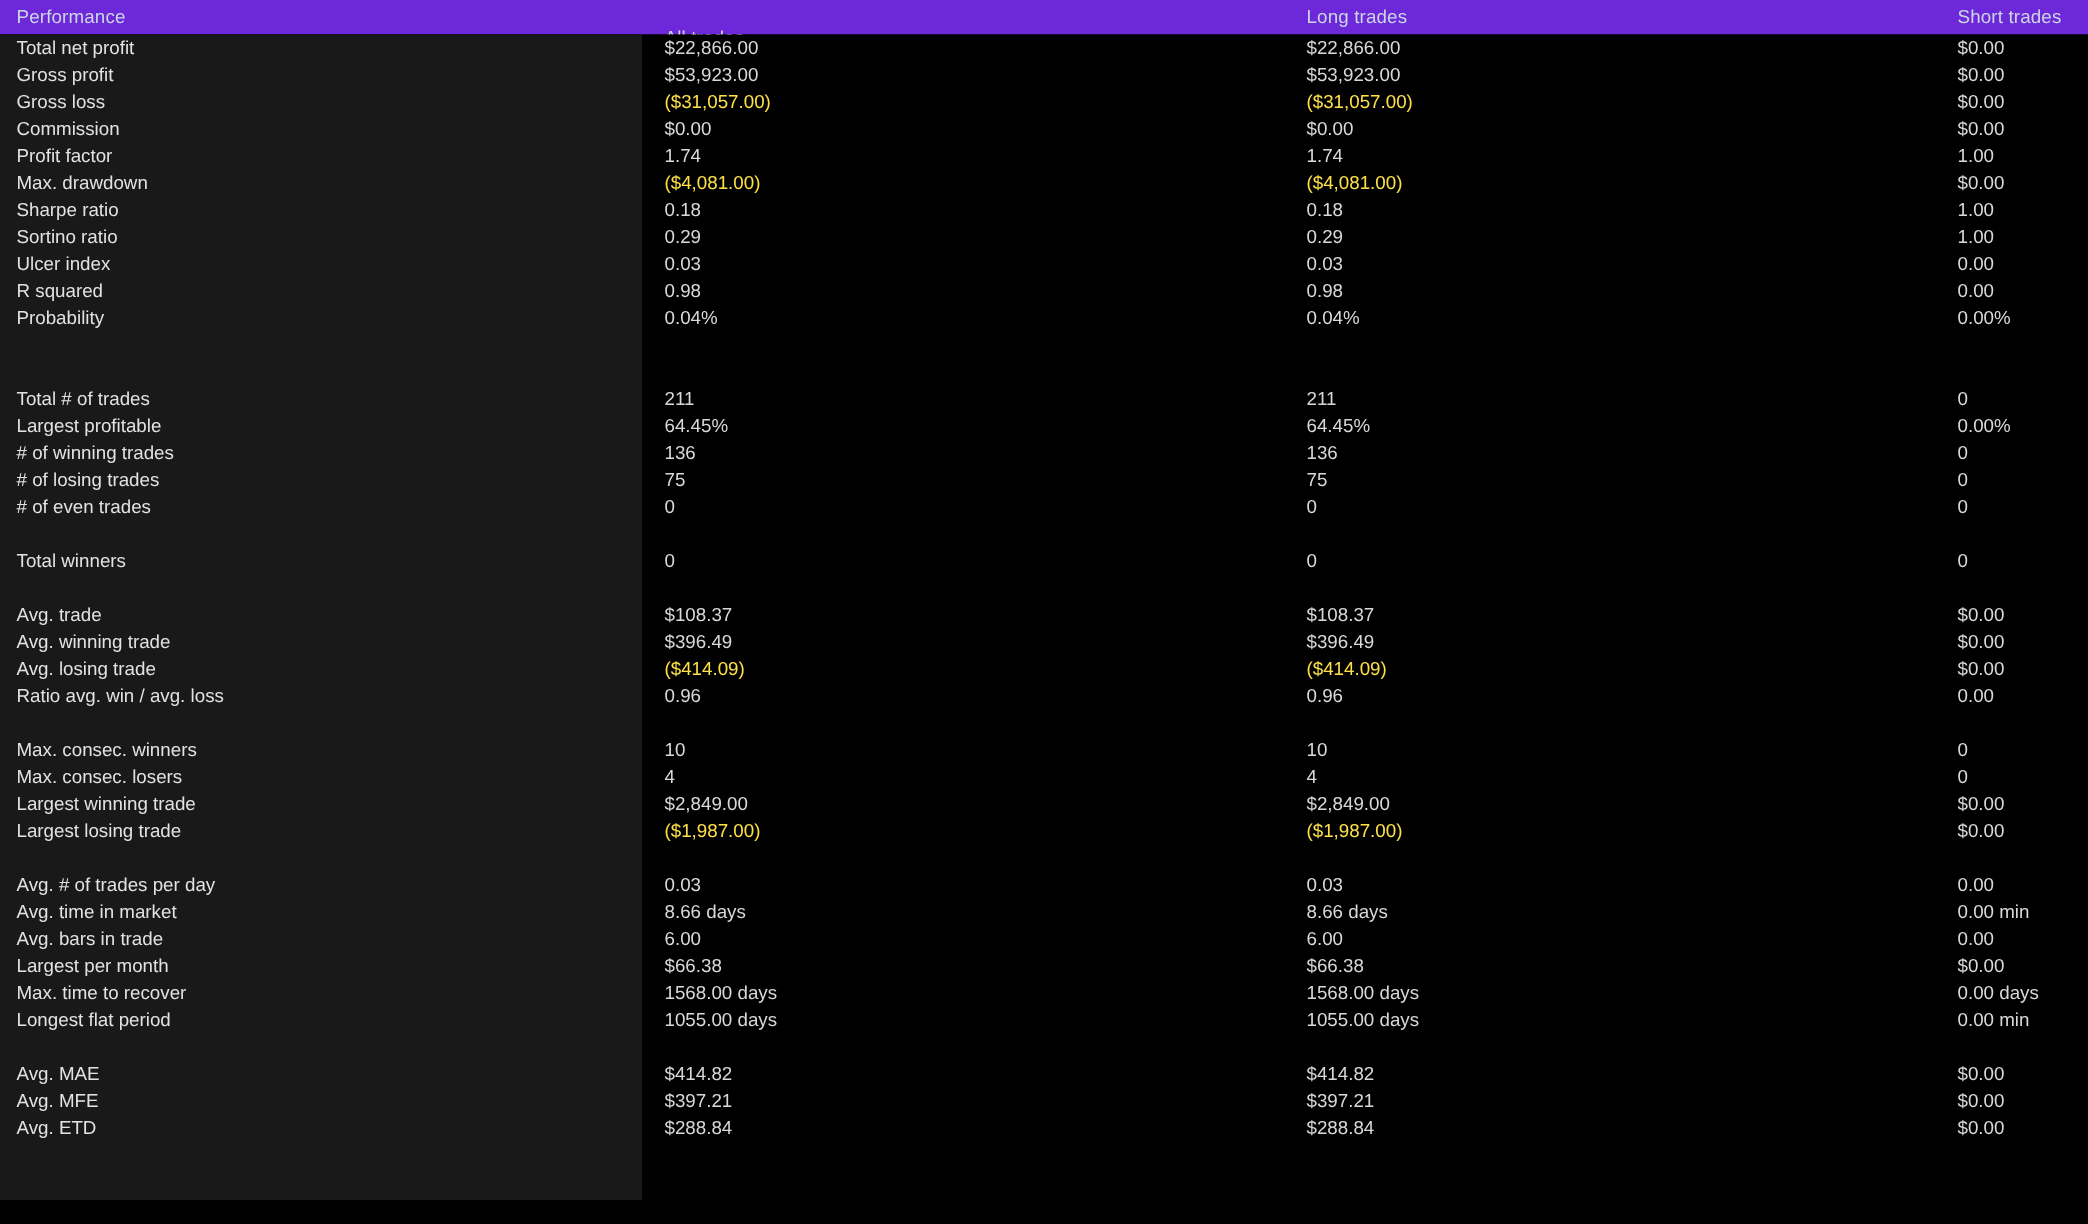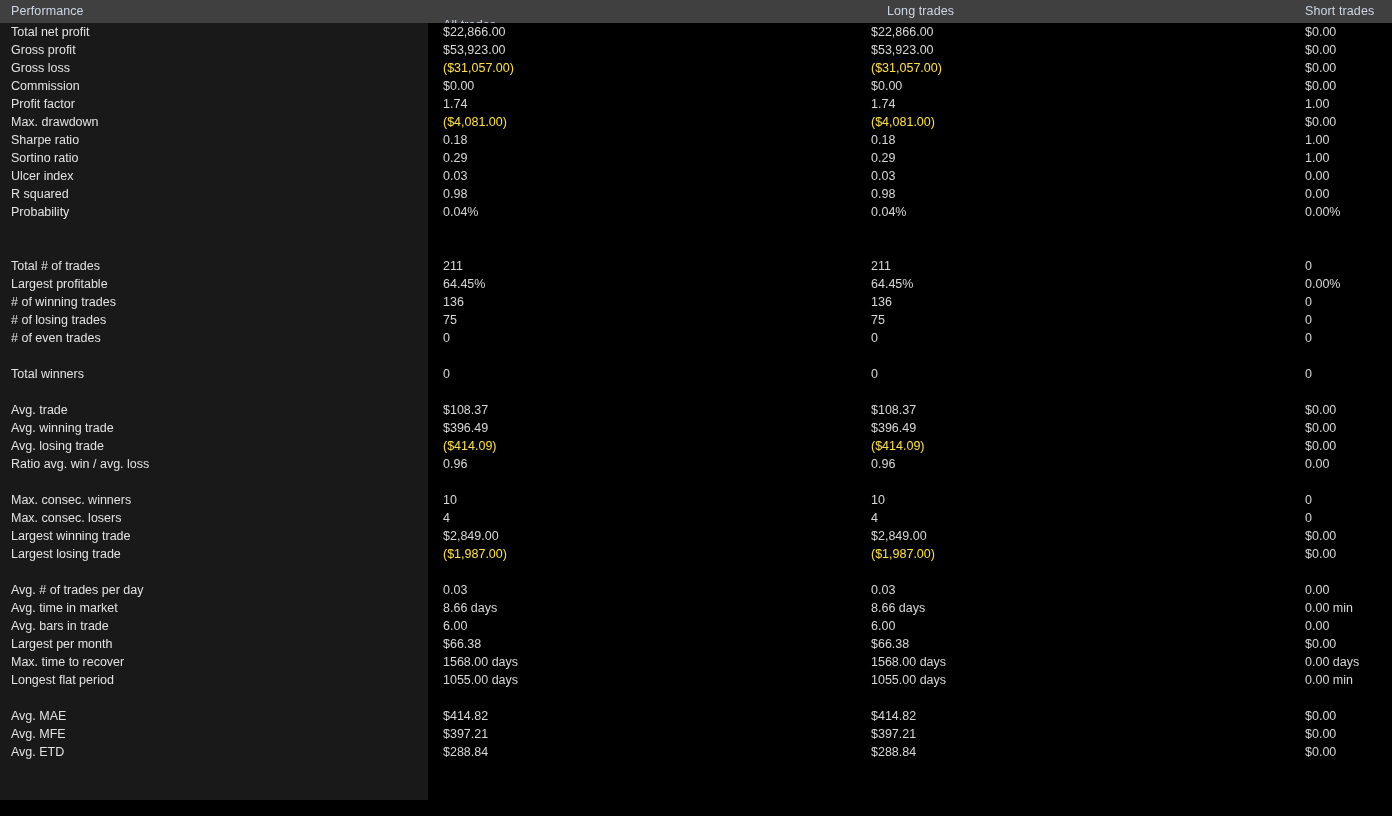--- a/index.html
+++ b/index.html
@@ -19,34 +19,34 @@
     position: relative;
     width: 1392px;
     height: 816px;
     background: #000000;
   }
 
   
   .header-row {
     position: relative;
     height: 23px;
-    background: #404040;
+    background: #6d28d9;
     width: 1392px;
   }
   .header-cell {
     position: absolute;
     top: 4px;
     font-size: 12.5px;
     color: #ccd6e4;
     white-space: nowrap;
     letter-spacing: 0.1px;
   }
   .hc-perf  { left: 11px; }
   .hc-all   { left: 443px; margin-top: 14px; }
-  .hc-long  { left: 871px; margin-left: 16px; }
+  .hc-long  { left: 871px; }
   .hc-short { left: 1305px; }
 
   
   .table-body {
     position: relative;
     width: 1392px;
     height: 777px;
     background: #000000;
   }
   

